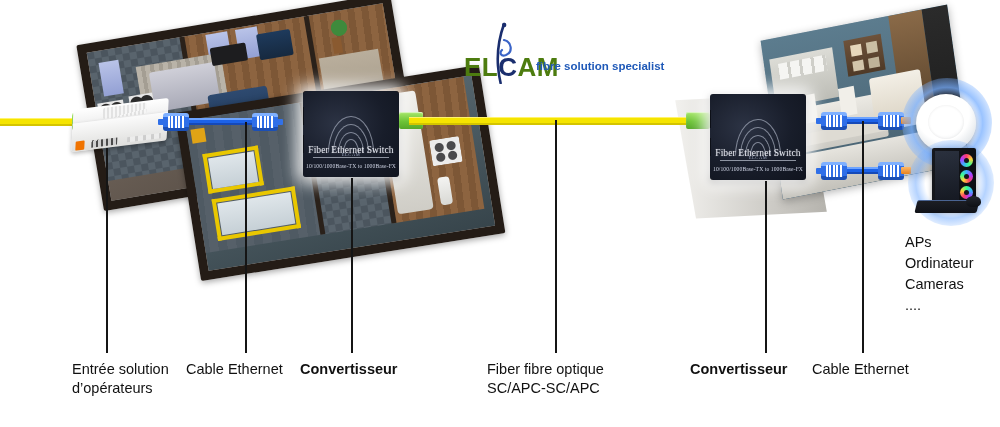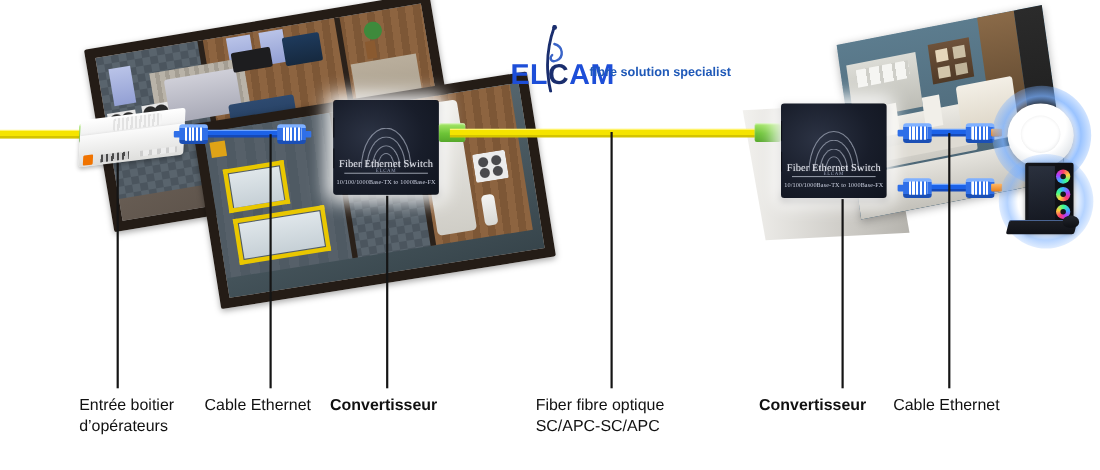--- a/index.html
+++ b/index.html
@@ -303,21 +303,21 @@
   }
 
   
   .logo-wrap { left: 444px; top: 22px; width: 230px; height: 62px; }
   .logo-text {
     position:absolute; left: 20px; top: 30px;
     font-family:"Liberation Sans", sans-serif;
     font-weight: 700; font-size: 26px; letter-spacing: .5px;
     white-space: nowrap;
   }
-  .logo-text .red  { color:#1d4ed8; }
+  .logo-text .red  { color:#4d7c0f; }
   .logo-text .navy { color:#1a2e6e; }
   .logo-mark { position:absolute; left: 42px; top: 0px; width: 34px; height: 62px; }
   .logo-tag {
     position:absolute; left: 92px; top: 38px;
     color:#1f59b8; font-weight:700; font-size:11.5px;
     font-family:"Liberation Sans", sans-serif;
     white-space:nowrap;
   }
 
   
@@ -513,29 +513,35 @@
     <svg class="logo-mark" viewBox="0 0 34 62">
       <path d="M18 2 C 13 16, 11 30, 12 44 C 12.6 52, 13.6 57, 14.6 61" stroke="#1a2e6e" stroke-width="2.6" fill="none" stroke-linecap="round"></path>
       <path d="M18 18 C 26 20, 27 30, 20 33 C 15 35, 13 31, 16 28" stroke="#3a64c8" stroke-width="2.2" fill="none" stroke-linecap="round"></path>
       <circle cx="18.2" cy="3" r="2.2" fill="#1a2e6e"></circle>
     </svg>
     <div class="logo-tag">fibre solution specialist</div>
   </div>
 
   <div id="annotations">
       <div class="abs leader" style="left: 106px; top: 148px; height: 205px;"></div>
-      <div class="caption" style="left: 72px; top: 360px;">Entrée boitier
+      <div class="caption" style="left: 72px; top: 360px;">Entrée solution
 d’opérateurs</div>
       <div class="abs leader" style="left: 245px; top: 122px; height: 231px;"></div>
       <div class="caption" style="left: 186px; top: 360px;">Cable Ethernet</div>
       <div class="abs leader" style="left: 351px; top: 178px; height: 175px;"></div>
       <div class="caption bold" style="left: 300px; top: 360px;">Convertisseur</div>
       <div class="abs leader" style="left: 555px; top: 120px; height: 233px;"></div>
       <div class="caption" style="left: 487px; top: 360px;">Fiber fibre optique
  SC/APC-SC/APC</div>
       <div class="abs leader" style="left: 765px; top: 181px; height: 172px;"></div>
       <div class="caption bold" style="left: 690px; top: 360px;">Convertisseur</div>
       <div class="abs leader" style="left: 862px; top: 121px; height: 232px;"></div>
       <div class="caption" style="left: 812px; top: 360px;">Cable Ethernet</div>
     </div>
 
+  <div class="endpoints">
+    <div>APs</div>
+    <div>Ordinateur</div>
+    <div>Cameras</div>
+    <div>....</div>
+  </div>
 
 </div>
 
 </body></html>

